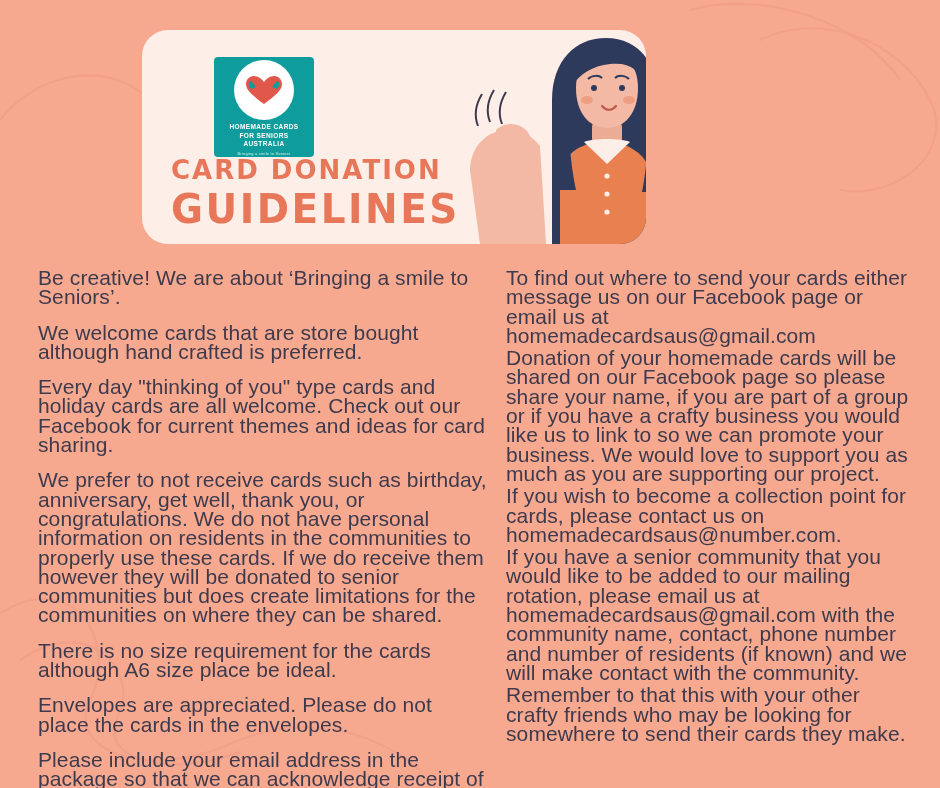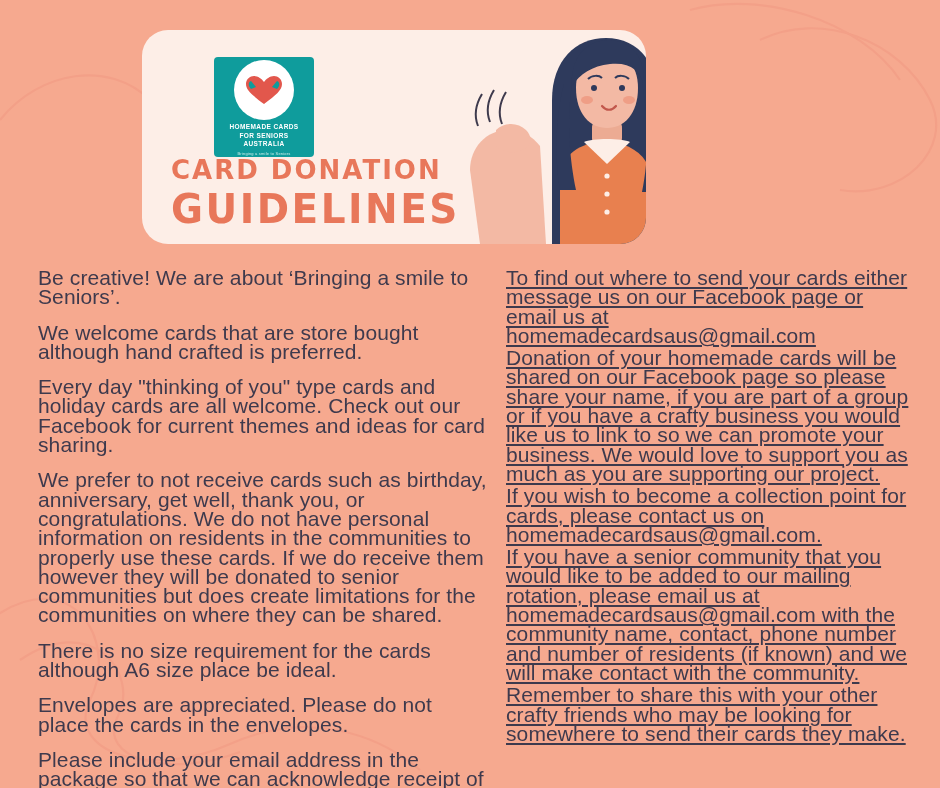--- a/index.html
+++ b/index.html
@@ -124,21 +124,20 @@
   }
   .col-left {
     left: 38px;
     top: 268px;
     width: 450px;
   }
   .col-right {
     left: 506px;
     top: 268px;
     width: 410px;
-    text-decoration: underline;
   }
   .para {
     margin: 0;
   }
   .para + .para {
     margin-top: 16px;
   }
   .col-right .para + .para {
     margin-top: 3px;
   }
@@ -257,16 +256,16 @@
   <p class="para">We prefer to not receive cards such as birthday, anniversary, get well, thank you, or congratulations. We do not have personal information on residents in the communities to properly use these cards. If we do receive them however they will be donated to senior communities but does create limitations for the communities on where they can be shared.</p>
   <p class="para">There is no size requirement for the cards although A6 size place be ideal.</p>
   <p class="para">Envelopes are appreciated. Please do not place the cards in the envelopes.</p>
   <p class="para">Please include your email address in the package so that we can acknowledge receipt of your cards.</p>
   <p class="para">If you are writing messages in your cards, please sign your first name and state.</p>
 </div>
 
 <div class="col col-right">
   <p class="para">To find out where to send your cards either message us on our Facebook page or email us at homemadecardsaus@gmail.com</p>
   <p class="para">Donation of your homemade cards will be shared on our Facebook page so please share your name, if you are part of a group or if you have a crafty business you would like us to link to so we can promote your business. We would love to support you as much as you are supporting our project.</p>
-  <p class="para">If you wish to become a collection point for cards, please contact us on homemadecardsaus@gmail.com.</p>
+  <p class="para">If you wish to become a collection point for cards, please contact us on homemadecardsaus@number.com.</p>
   <p class="para">If you have a senior community that you would like to be added to our mailing rotation, please email us at homemadecardsaus@gmail.com with the community name, contact, phone number and number of residents (if known) and we will make contact with the community.</p>
-  <p class="para">Remember to share this with your other crafty friends who may be looking for somewhere to send their cards they make.</p>
+  <p class="para">Remember to that this with your other crafty friends who may be looking for somewhere to send their cards they make.</p>
 </div>
 
 </body></html>

